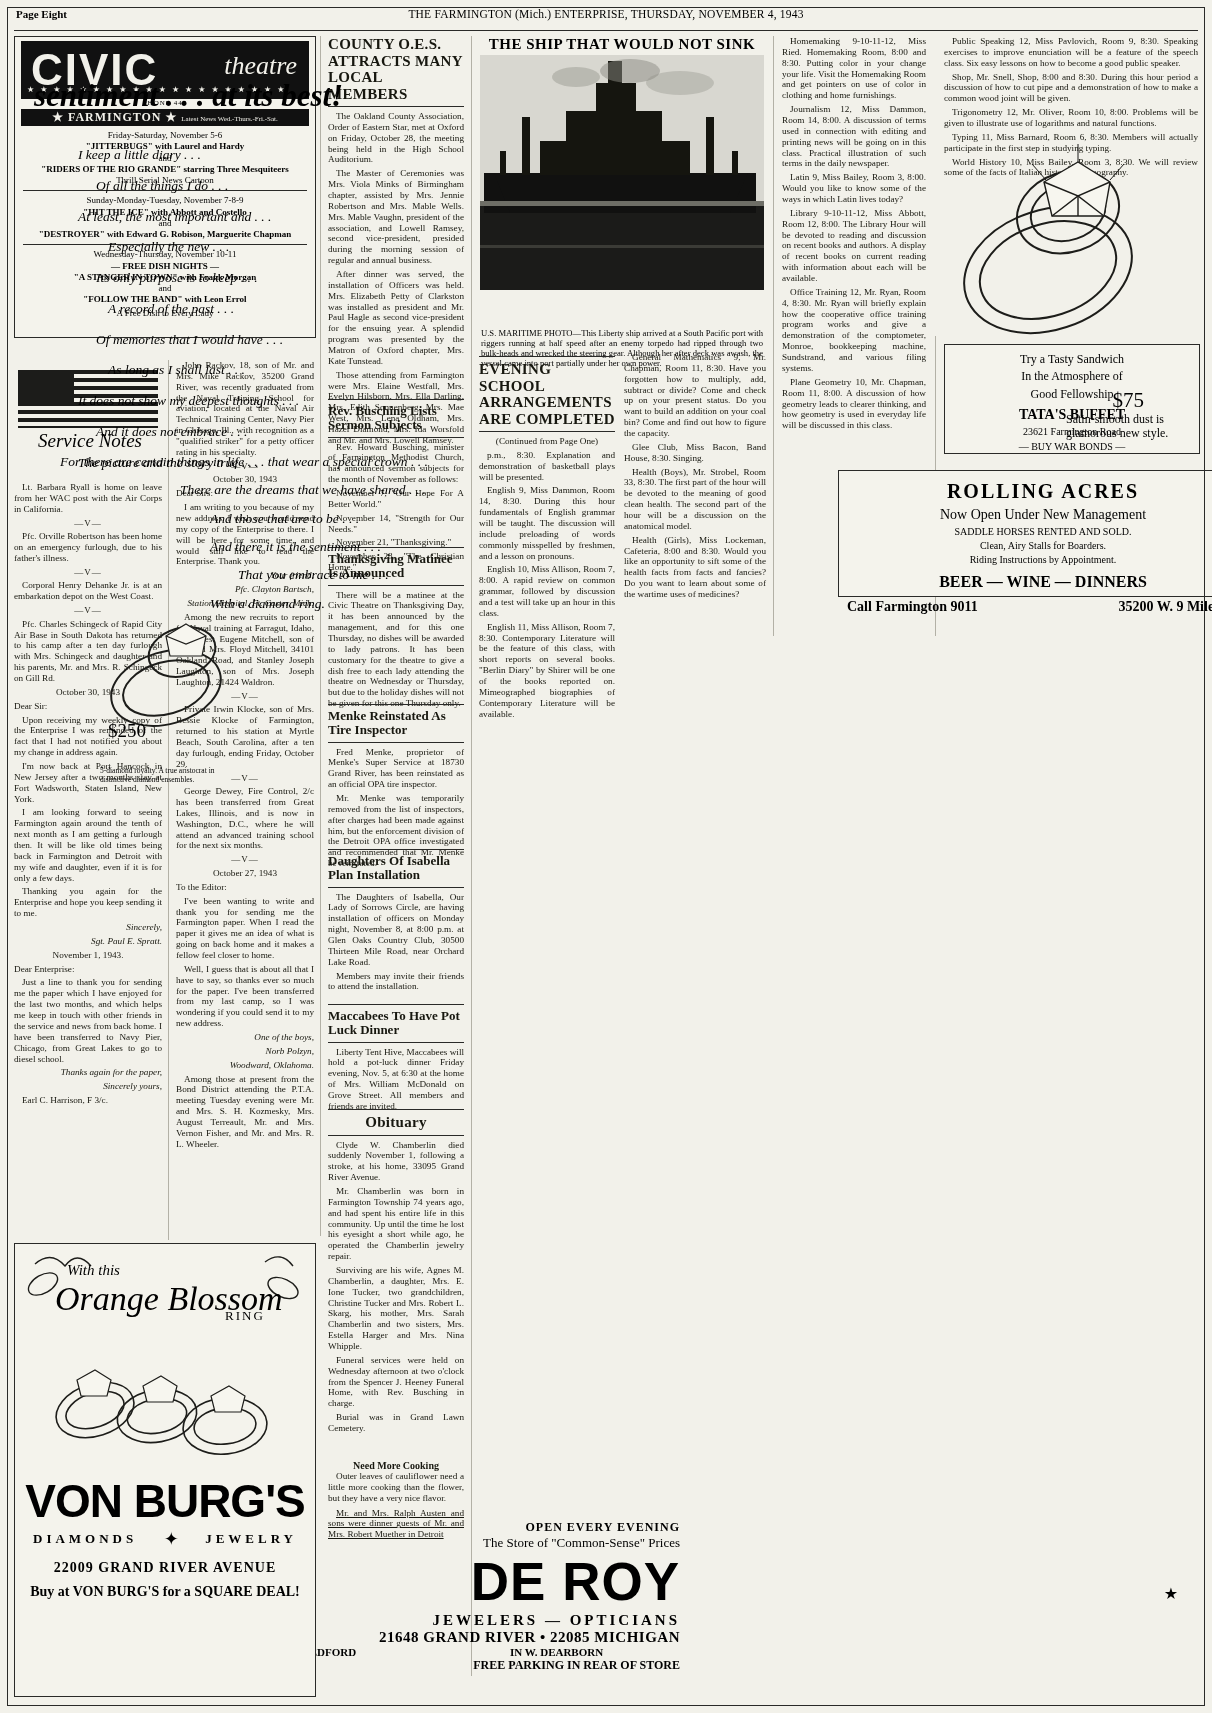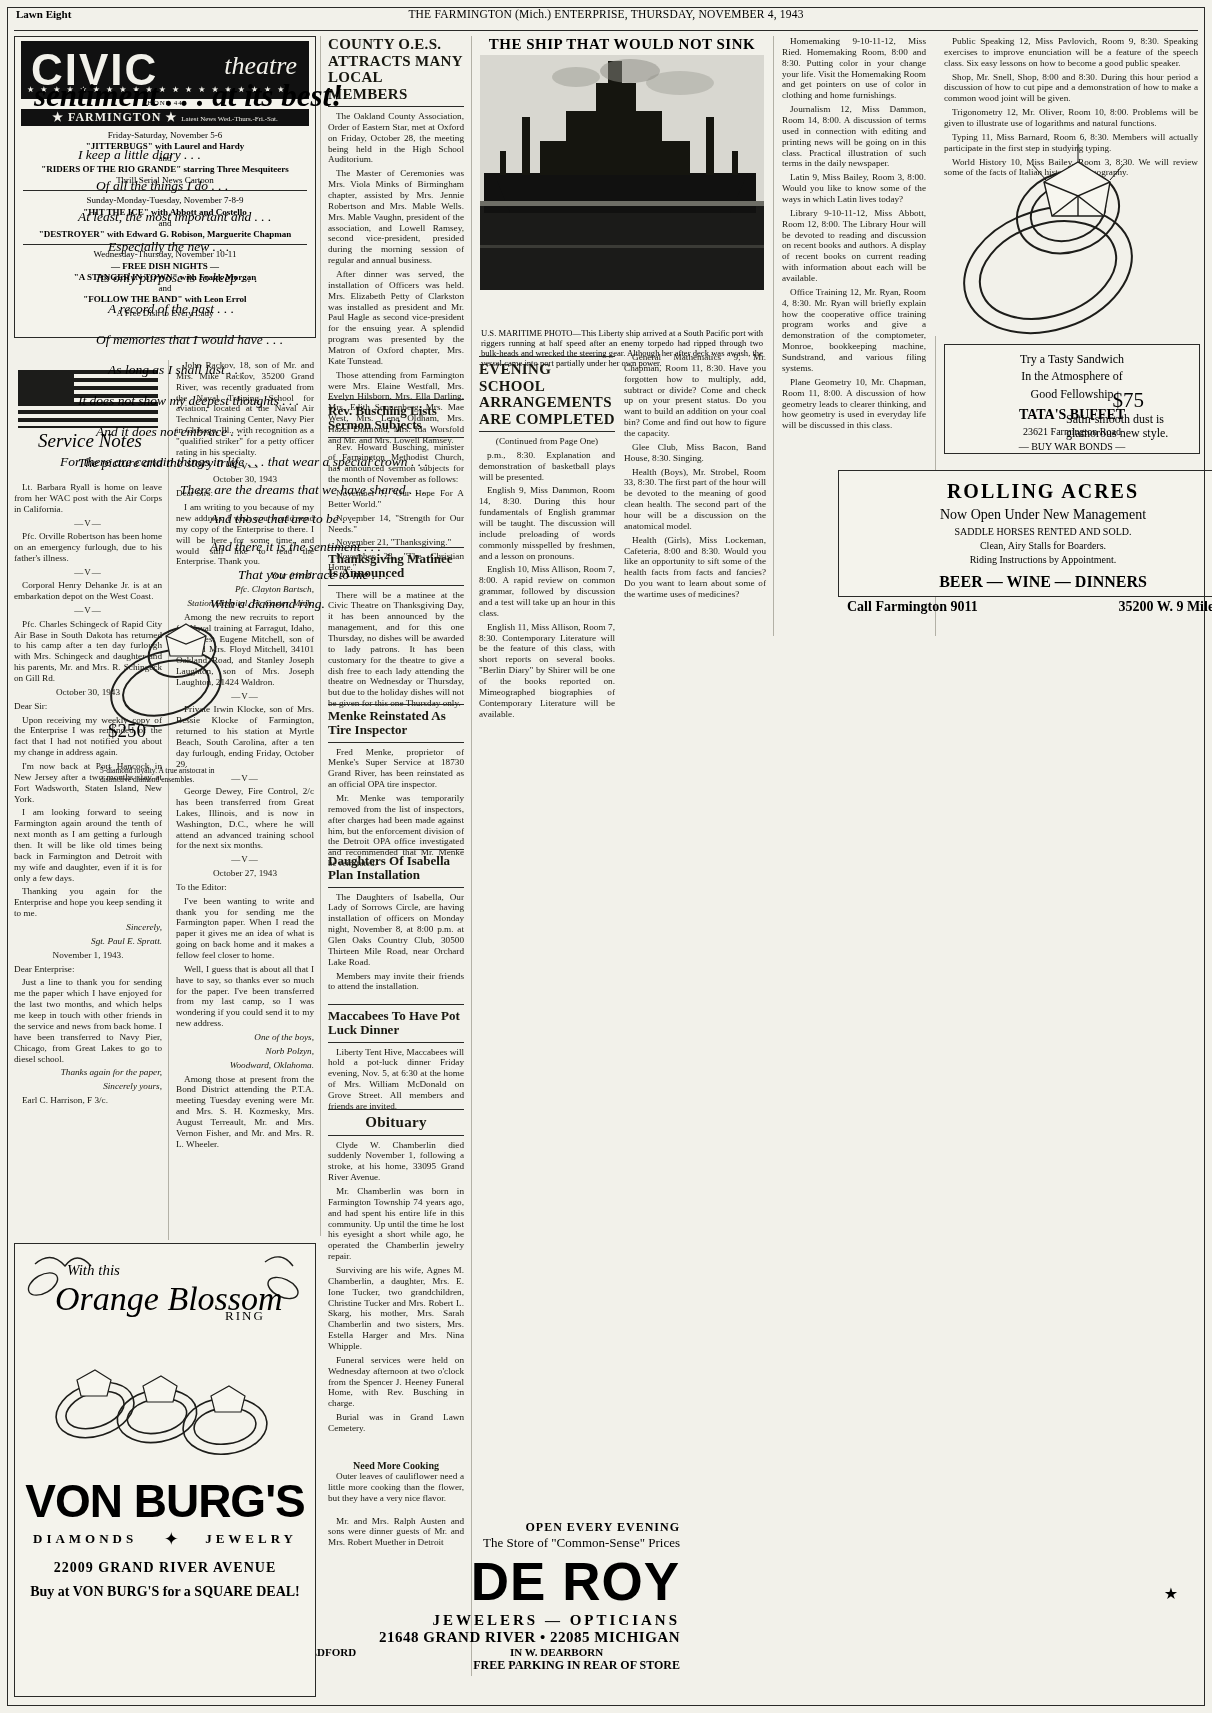--- a/index.html
+++ b/index.html
@@ -83,21 +83,21 @@
   .vb-buy{text-align:center;font-size:14px;font-weight:bold;}
   svg{display:block;}
 </style>
 </head>
 <body>
 
 <div id="page">
   <div class="paper"></div>
 
   <div class="masthead">
-    <div class="mh-left">Lawn Eight</div>
+    <div class="mh-left">Page Eight</div>
     <div class="mh-center">THE FARMINGTON (Mich.) ENTERPRISE, THURSDAY, NOVEMBER 4, 1943</div>
   </div>
   <div class="rule" style="left:14px;top:30px;width:1184px;height:1px;"></div>
 
   <div class="vrule" style="left:320px;top:36px;height:1200px;"></div>
   <div class="vrule" style="left:471px;top:36px;height:1640px;"></div>
   <div class="vrule" style="left:773px;top:36px;height:600px;"></div>
   <div class="vrule" style="left:935px;top:336px;height:300px;"></div>
   <div class="vrule" style="left:168px;top:360px;height:880px;"></div>
 
@@ -246,21 +246,21 @@
     <p>Clyde W. Chamberlin died suddenly November 1, following a stroke, at his home, 33095 Grand River Avenue.</p>
     <p>Mr. Chamberlin was born in Farmington Township 74 years ago, and had spent his entire life in this community. Up until the time he lost his eyesight a short while ago, he operated the Chamberlin jewelry repair.</p>
     <p>Surviving are his wife, Agnes M. Chamberlin, a daughter, Mrs. E. Ione Tucker, two grandchildren, Christine Tucker and Mrs. Robert L. Skarg, his mother, Mrs. Sarah Chamberlin and two sisters, Mrs. Estella Harger and Mrs. Nina Whipple.</p>
     <p>Funeral services were held on Wednesday afternoon at two o'clock from the Spencer J. Heeney Funeral Home, with Rev. Busching in charge.</p>
     <p>Burial was in Grand Lawn Cemetery.</p>
   </div>
 
   <div class="col" style="left:328px;top:1460px;width:136px;">
     <div class="hd hd2 center" style="font-size:10px;">Need More Cooking</div>
     <p>Outer leaves of cauliflower need a little more cooking than the flower, but they have a very nice flavor.</p>
-    <p style="margin-top:12px;">Mr. and Mrs. Ralph Austen and sons were dinner guests of Mr. and Mrs. Robert Muether in Detroit</p>
+    <p style="margin-top:4px;text-decoration:underline;">Mr. and Mrs. Ralph Austen and sons were dinner guests of Mr. and Mrs. Robert Muether in Detroit</p>
   </div>
 
   <div id="shipbox" style="position:absolute;">
     <div class="hd hd1" style="letter-spacing:.5px;">THE SHIP THAT WOULD NOT SINK</div>
     <div class="ship-art">
       <svg width="284" height="235" viewBox="0 0 284 235">
         <rect x="0" y="0" width="284" height="235" fill="#ebeae3"></rect>
         <rect x="0" y="0" width="284" height="150" fill="#d8d7d0"></rect>
         <rect x="0" y="150" width="284" height="85" fill="#1b1b19"></rect>
         <rect x="4" y="118" width="272" height="40" fill="#111110"></rect>

